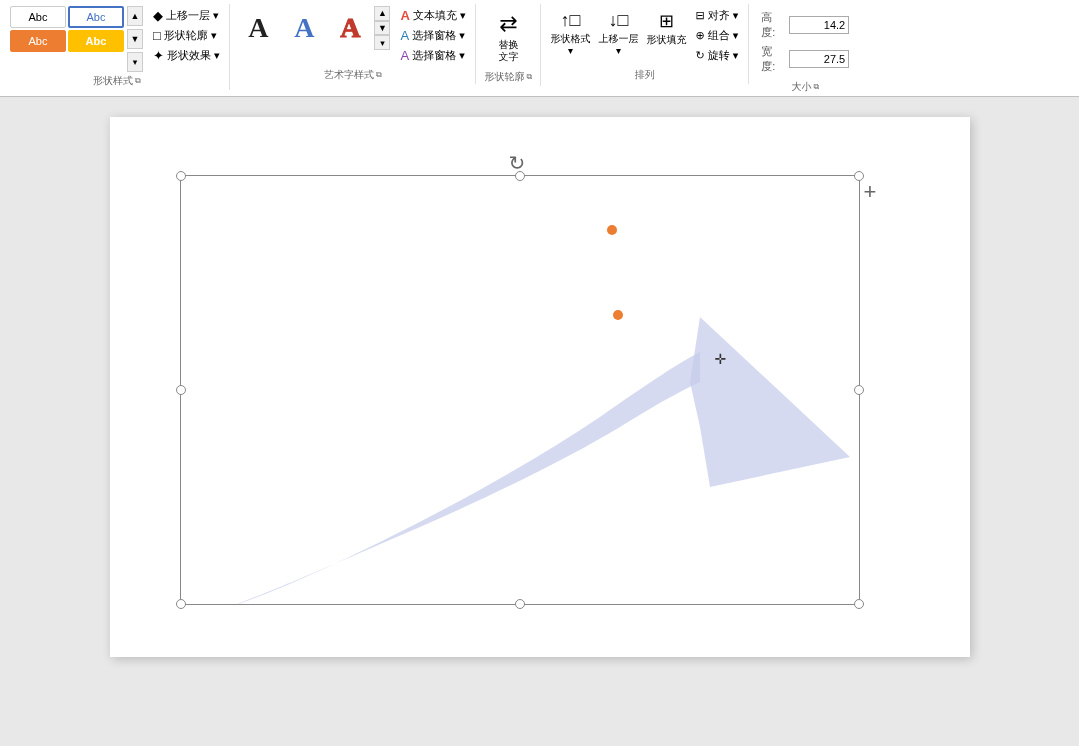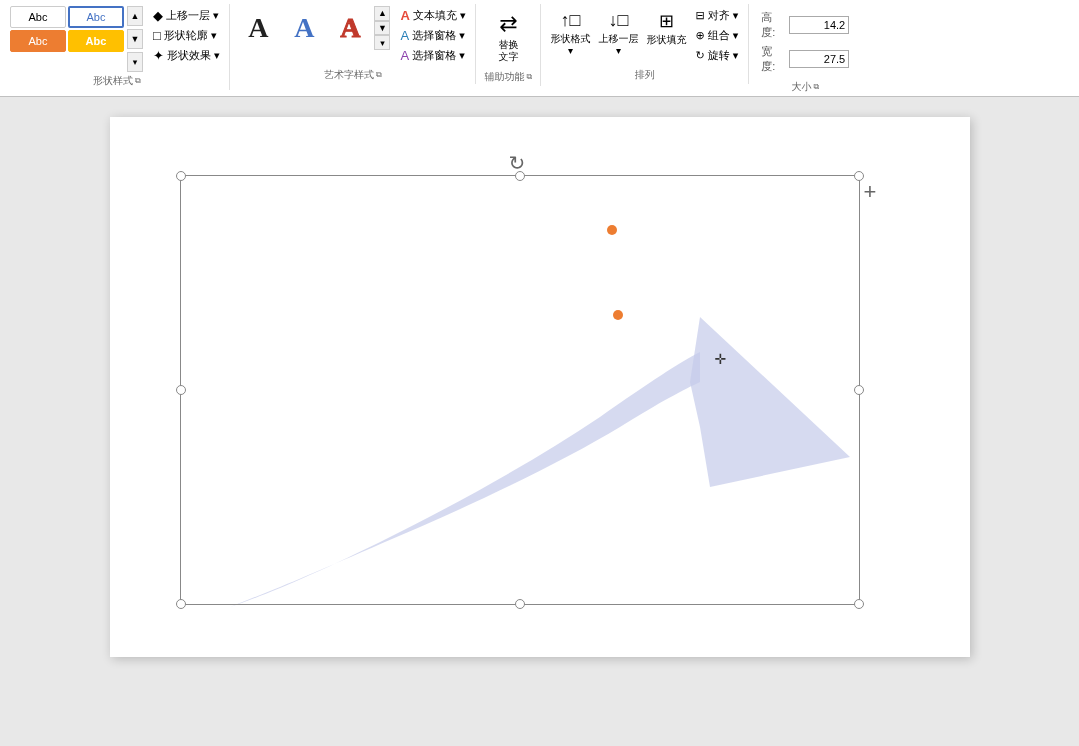--- a/index.html
+++ b/index.html
@@ -379,21 +379,21 @@
       </div>
 
       <div class="ribbon-group">
         <div class="ribbon-group-top">
           <div class="func-btn-large">
             <div class="icon">⇄</div>
             <div class="label">替换<br>文字</div>
           </div>
         </div>
         <div class="ribbon-group-label">
-          <span>辅助功能</span>
+          <span>形状轮廓</span>
           <span class="expand-icon">⧉</span>
         </div>
       </div>
 
       <div class="ribbon-group">
         <div class="ribbon-group-top">
           <div class="arrange-btn">
             <div class="icon">↑□</div>
             <div class="label">形状格式 ▾</div>
           </div>

